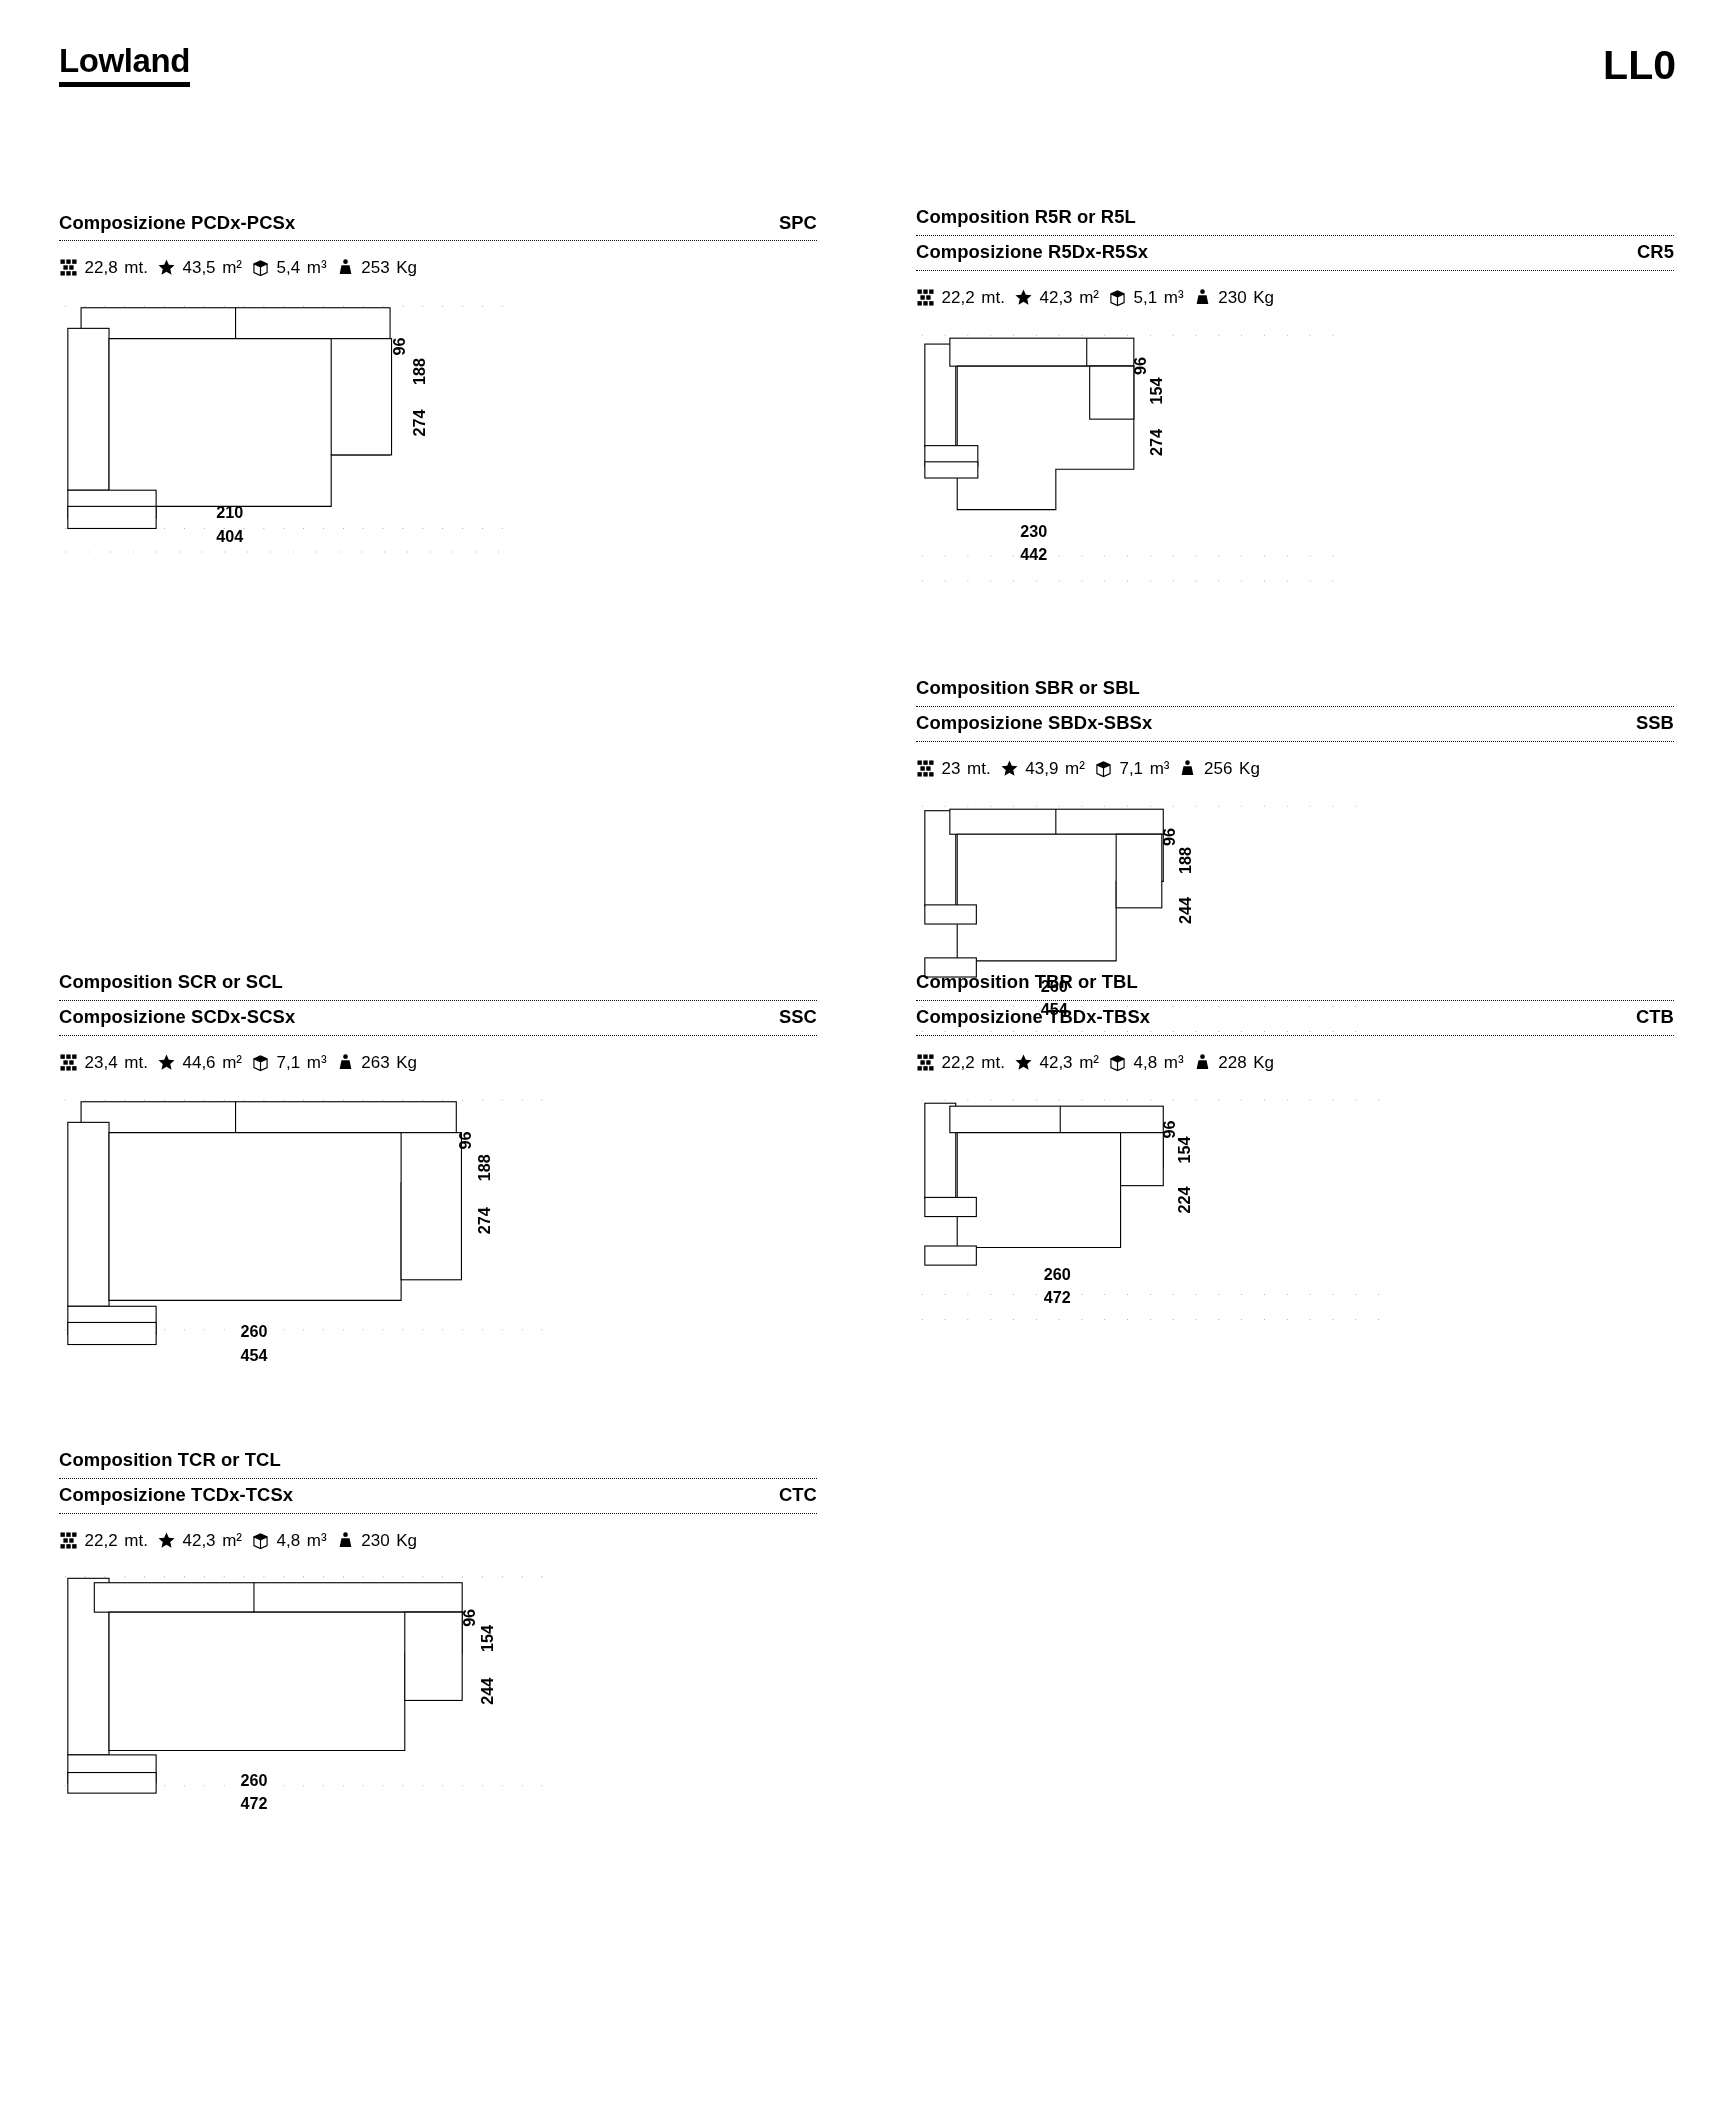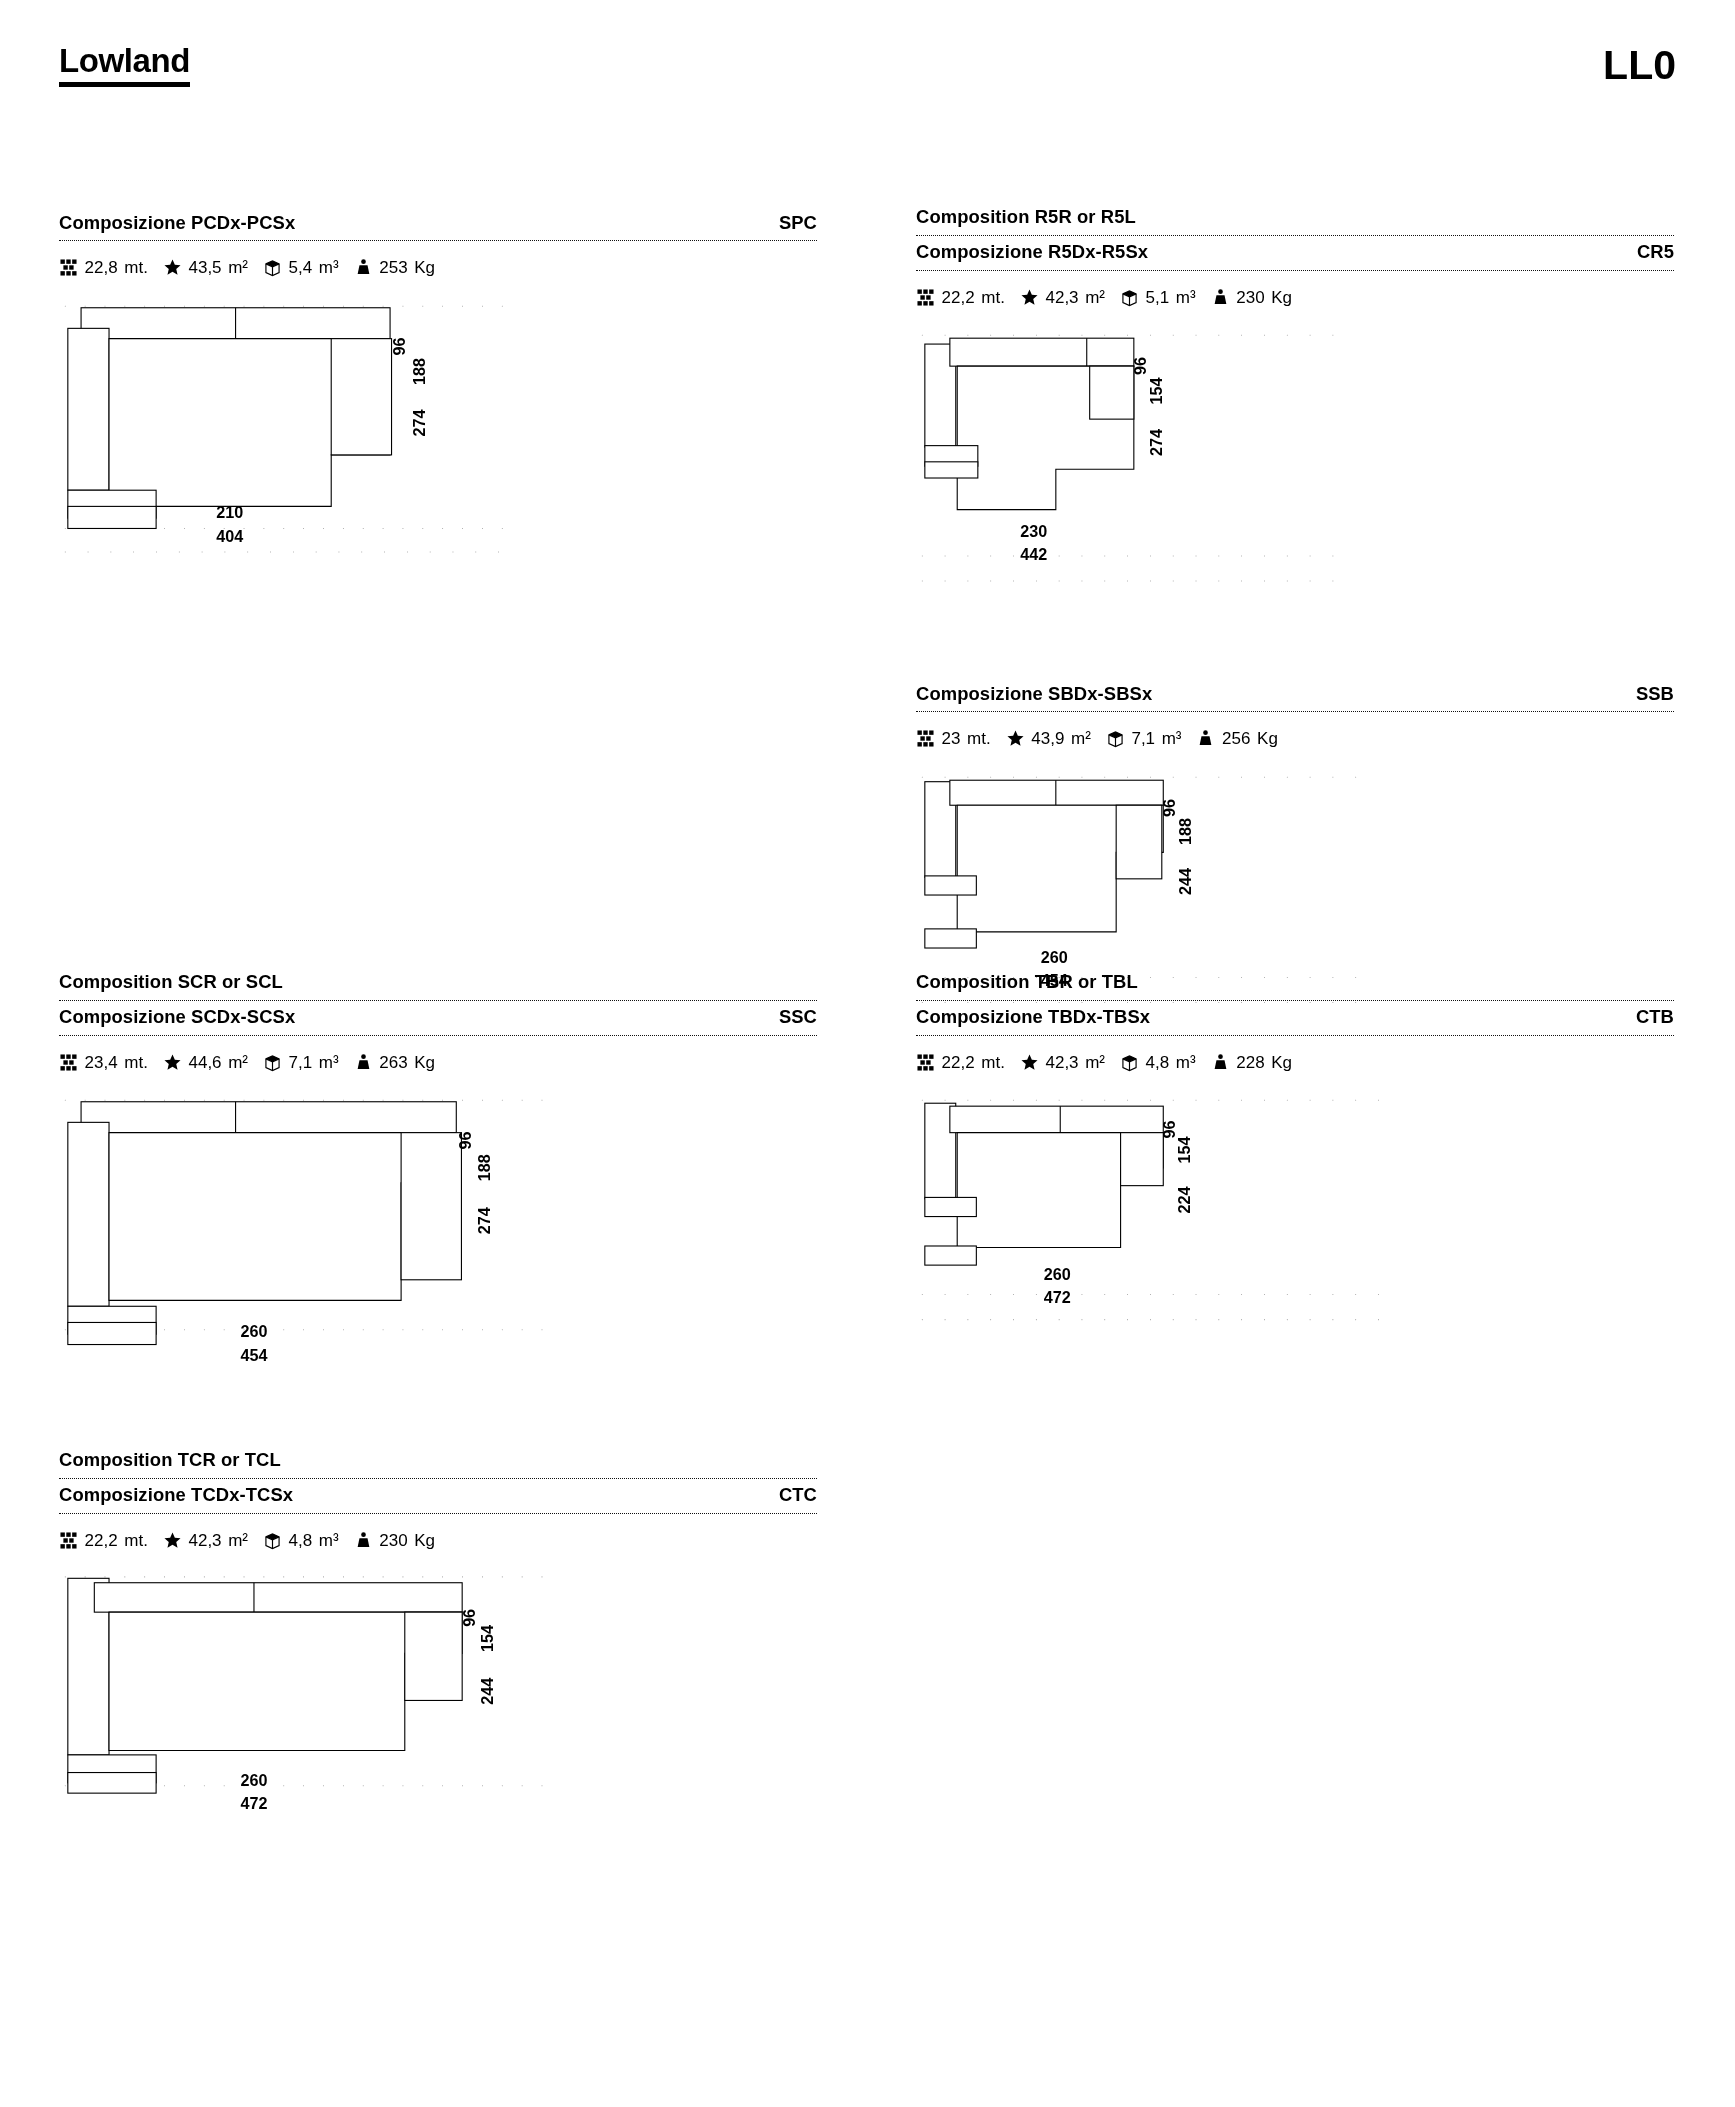--- a/index.html
+++ b/index.html
@@ -82,21 +82,21 @@
   .blk-code {
     font-size: 18.4px;
     font-weight: bold;
     letter-spacing: 0.1px;
   }
 
   
   .specs {
     display: flex;
     align-items: center;
-    gap: 15px;
+    gap: 9px;
     margin-top: 11.8px;
     height: 29px;
   }
   .spec {
     display: flex;
     align-items: center;
     gap: 6.6px;
     font-size: 17px;
     line-height: 1;
     white-space: nowrap;
@@ -485,20 +485,21 @@
               <text transform="translate(334,112) rotate(-90)">154</text>
               <text transform="translate(334,182) rotate(-90)">274</text>
               <text x="160" y="292" text-anchor="middle">230</text>
               <text x="160" y="324" text-anchor="middle">442</text>
             </g>
           </svg>
         </div>
       </div>
 
       <div class="block" style="top:471px;">
+        <div class="blk-title">Composition SBR or SBL</div>
         <div class="blk-sub-row">
           <div class="blk-sub">Composizione SBDx-SBSx</div>
           <div class="blk-code">SSB</div>
         </div>
 
         <div class="specs">
           <div class="spec">
             <span class="ico">
               <svg width="19" height="19" viewBox="0 0 26 26">
                 <g fill="#000">

